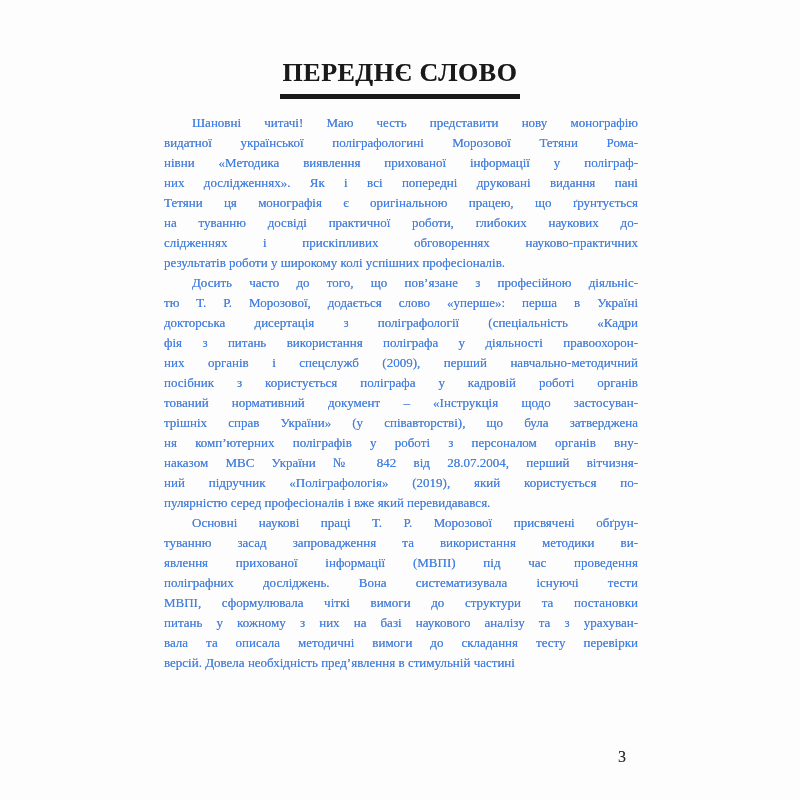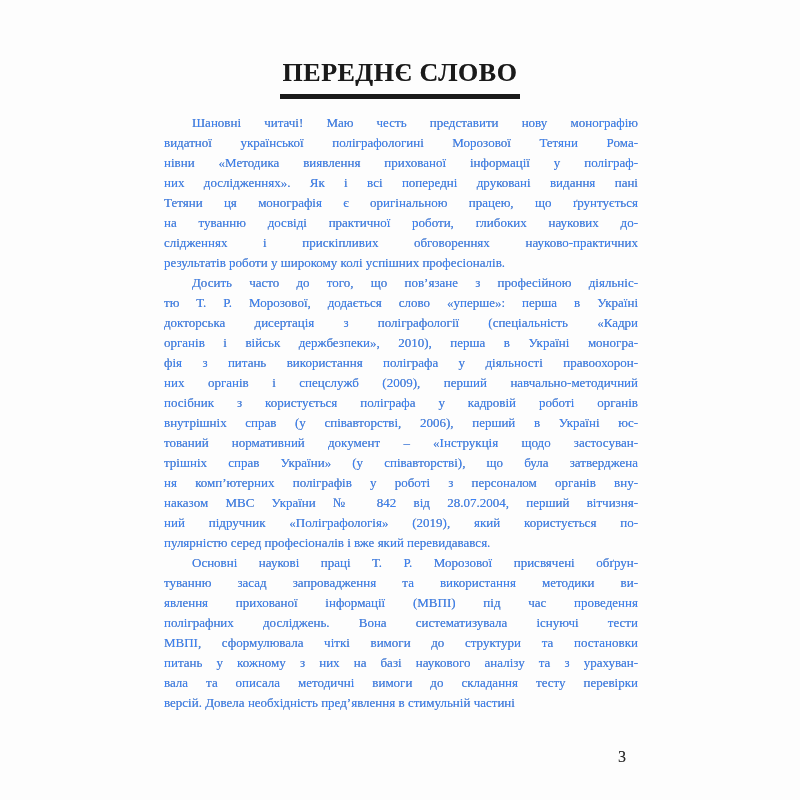--- a/index.html
+++ b/index.html
@@ -79,25 +79,23 @@
       <div class="line">видатної української поліграфологині Морозової Тетяни Рома-</div>
       <div class="line">нівни «Методика виявлення прихованої інформації у поліграф-</div>
       <div class="line">них дослідженнях». Як і всі попередні друковані видання пані</div>
       <div class="line">Тетяни ця монографія є оригінальною працею, що ґрунтується</div>
       <div class="line">на туванню досвіді практичної роботи, глибоких наукових до-</div>
       <div class="line">слідженнях і прискіпливих обговореннях науково-практичних</div>
       <div class="line last">результатів роботи у широкому колі успішних професіоналів.</div>
       <div class="line first">Досить часто до того, що пов’язане з професійною діяльніс-</div>
       <div class="line">тю Т. Р. Морозової, додається слово «уперше»: перша в Україні</div>
       <div class="line">докторська дисертація з поліграфології (спеціальність «Кадри</div>
-      <div class="line">органів і військ держбезпеки», 2010), перша в Україні моногра-</div>
       <div class="line">фія з питань використання поліграфа у діяльності правоохорон-</div>
       <div class="line">них органів і спецслужб (2009), перший навчально-методичний</div>
       <div class="line">посібник з користується поліграфа у кадровій роботі органів</div>
-      <div class="line">внутрішніх справ (у співавторстві, 2006), перший в Україні юс-</div>
       <div class="line">тований нормативний документ – «Інструкція щодо застосуван-</div>
       <div class="line">трішніх справ України» (у співавторстві), що була затверджена</div>
       <div class="line">ня комп’ютерних поліграфів у роботі з персоналом органів вну-</div>
       <div class="line">наказом МВС України № 842 від 28.07.2004, перший вітчизня-</div>
       <div class="line">ний підручник «Поліграфологія» (2019), який користується по-</div>
       <div class="line last">пулярністю серед професіоналів і вже який перевидавався.</div>
       <div class="line first">Основні наукові праці Т. Р. Морозової присвячені обґрун-</div>
       <div class="line">туванню засад запровадження та використання методики ви-</div>
       <div class="line">явлення прихованої інформації (МВПІ) під час проведення</div>
       <div class="line">поліграфних досліджень. Вона систематизувала існуючі тести</div>

